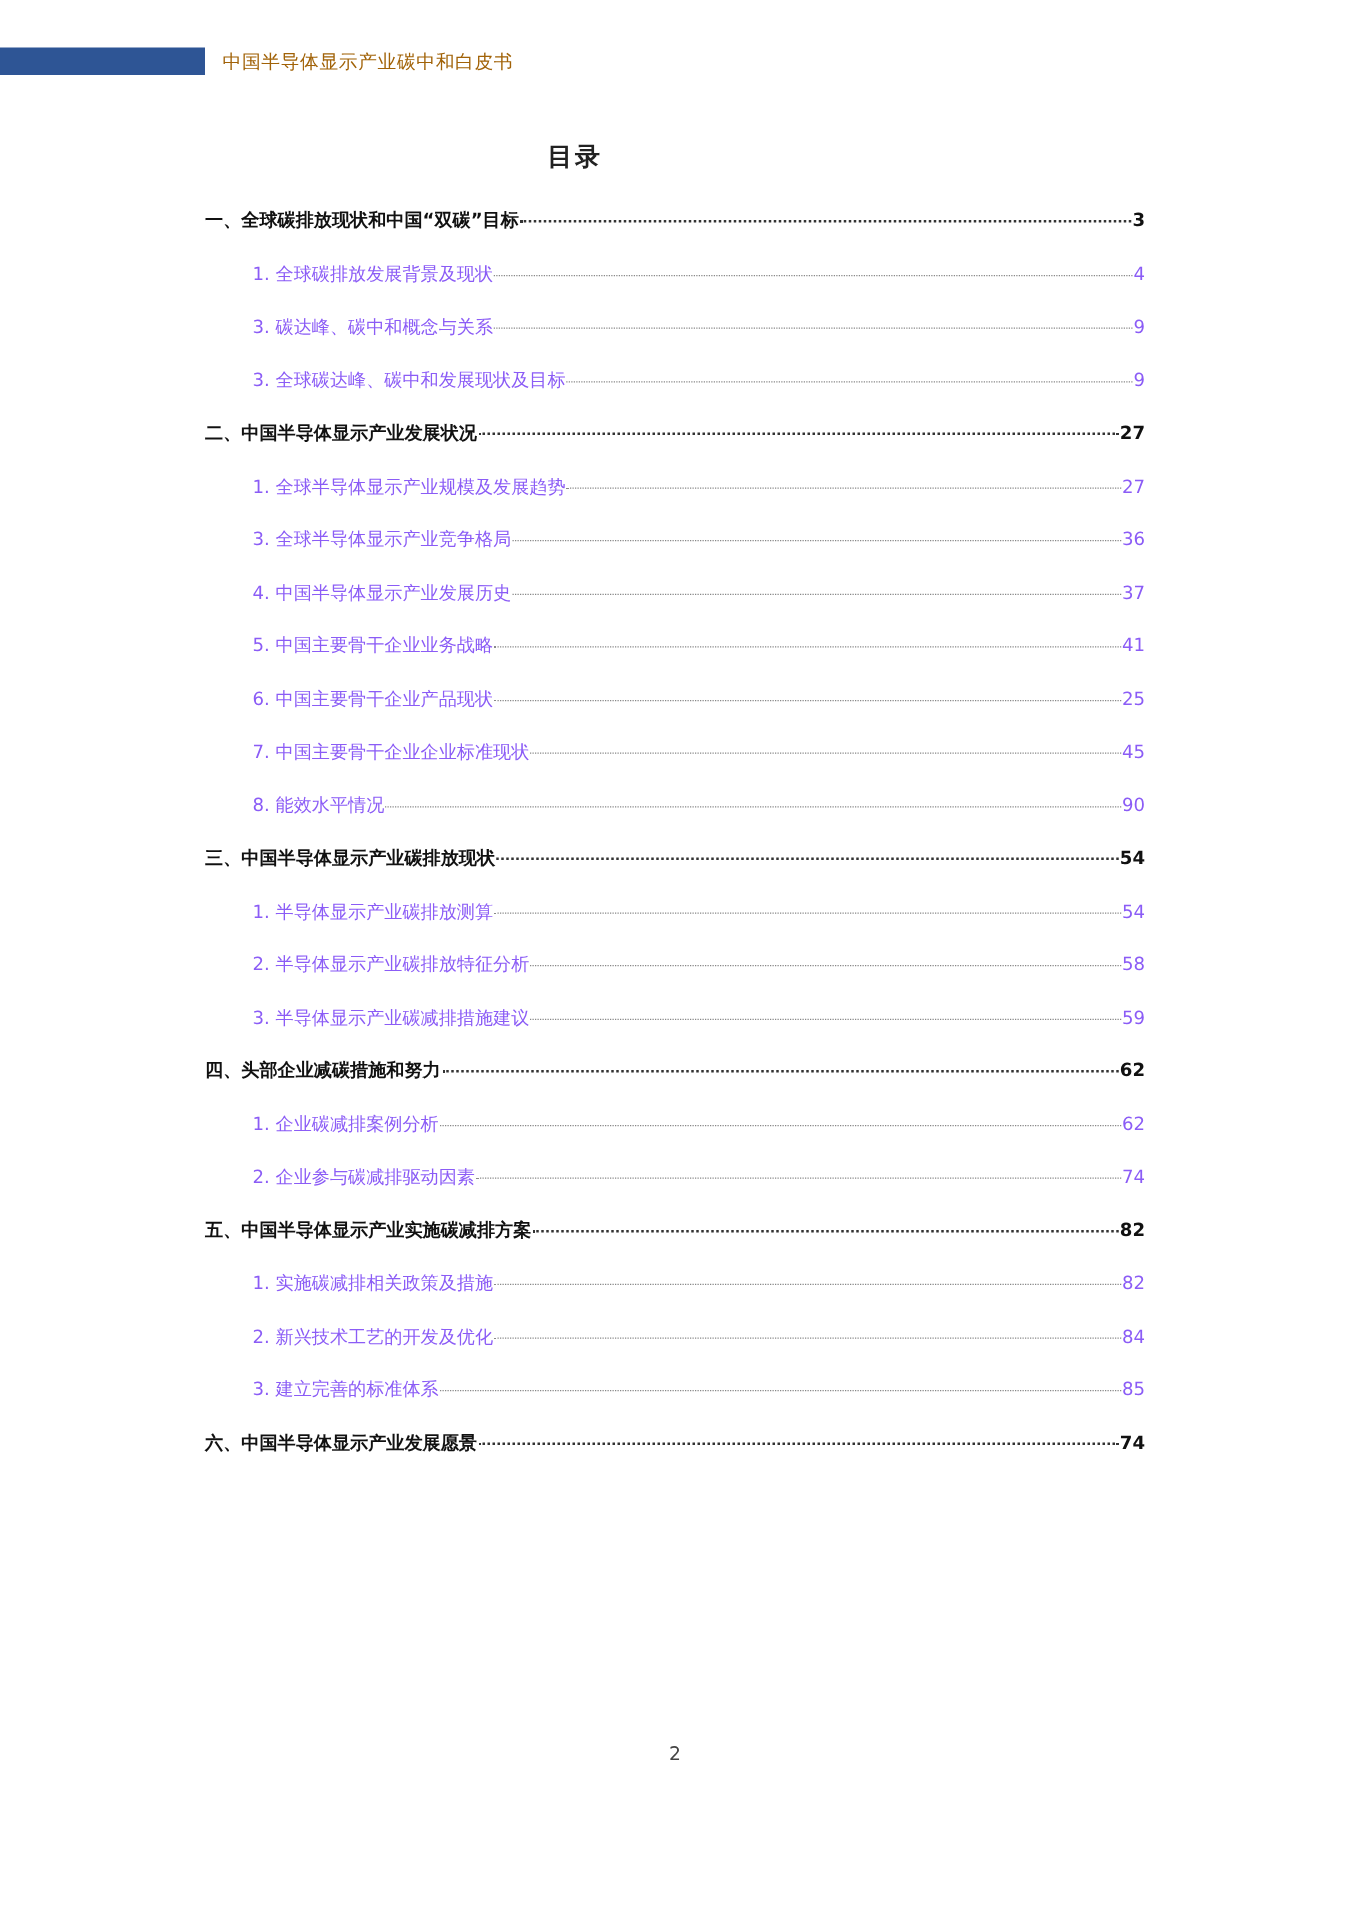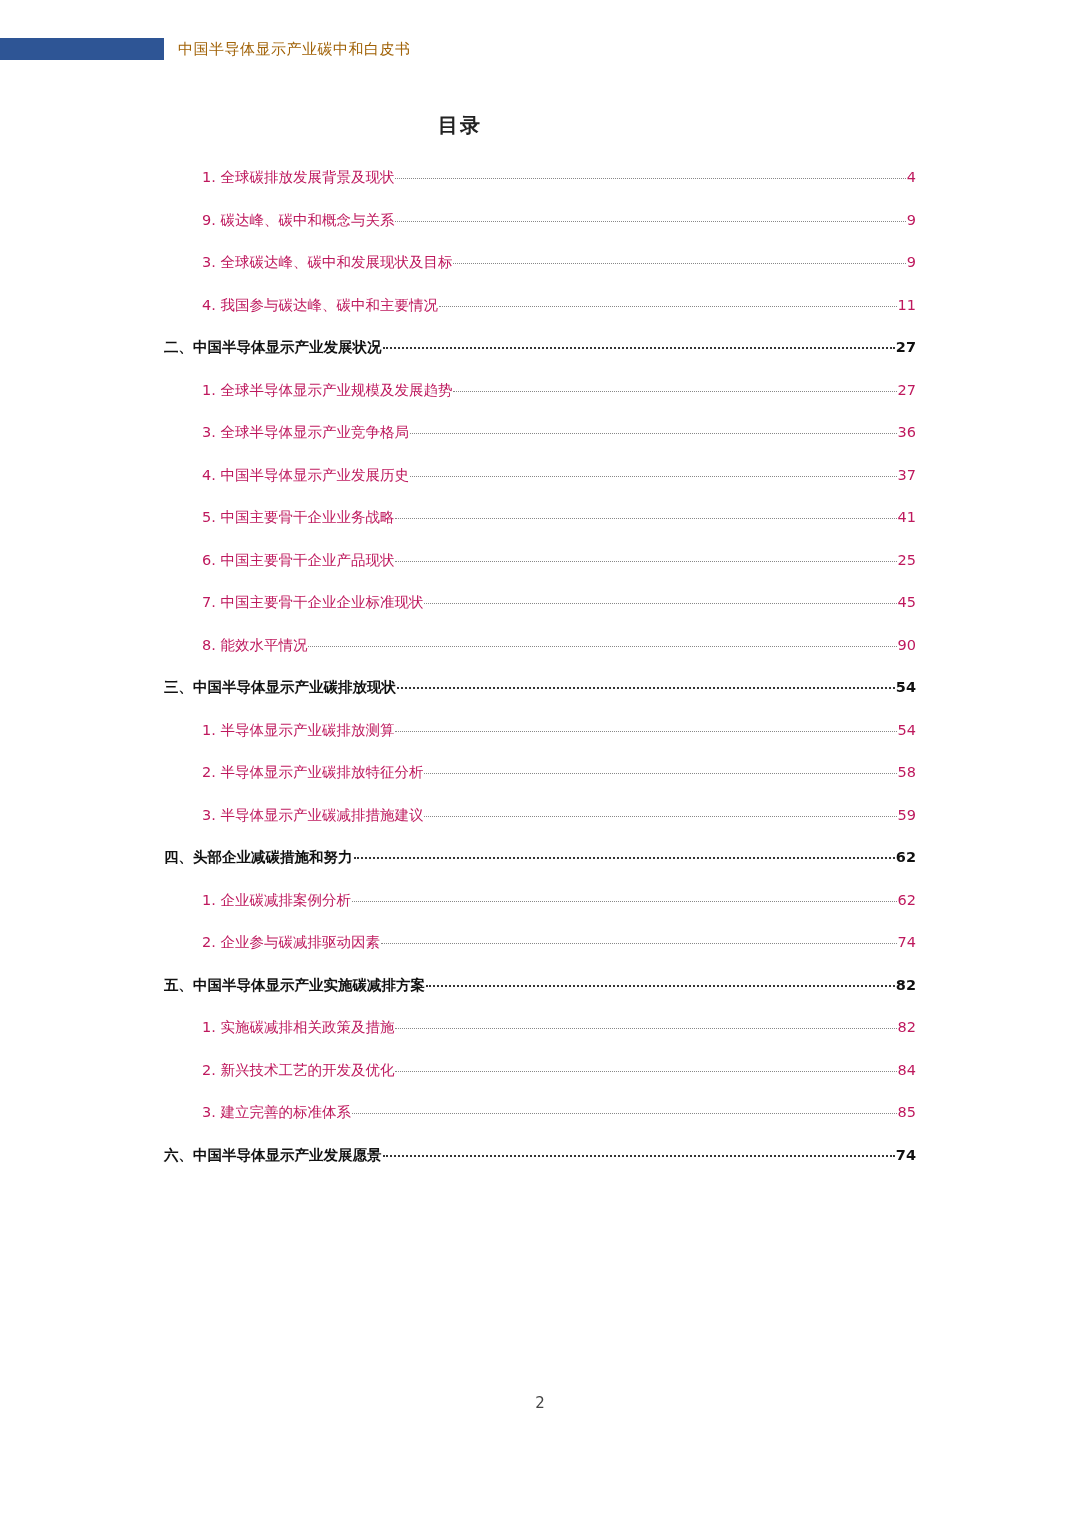--- a/index.html
+++ b/index.html
@@ -21,21 +21,21 @@
       font-size: 20px; font-weight: bold; color: #222222; letter-spacing: 2px;
     }
     .toc {
       position: absolute; left: 164px; top: 166px; width: 752px;
     }
     .toc-row {
       display: flex; align-items: baseline; height: 42.5px; line-height: 22px;
       padding-top: 0; box-sizing: border-box;
     }
     .toc-row.level-1 { font-weight: bold; color: #111111; font-size: 14.5px; }
-    .toc-row.level-2 { padding-left: 38px; color: #be185d; font-size: 14.5px; }
+    .toc-row.level-2 { padding-left: 38px; color: #8b5cf6; font-size: 14.5px; }
     .toc-label { white-space: nowrap; flex: 0 0 auto; }
     .toc-dots {
       flex: 1 1 auto; margin: 0 1px; height: 1px; align-self: baseline;
       border-bottom: 1.5px dotted #888888; position: relative; top: -3px;
     }
     .toc-row.level-1 .toc-dots { border-bottom: 2px dotted #333333; }
     .toc-page { flex: 0 0 auto; white-space: nowrap; }
     .page-number {
       position: absolute; left: 0; width: 1080px; top: 1394px; text-align: center;
       font-size: 15px; color: #444444;
@@ -43,39 +43,39 @@
   </style>
 </head>
 <body>
 
 <div class="header-bar"></div>
 <div class="header-title">中国半导体显示产业碳中和白皮书</div>
 
 <div class="toc-title">目录</div>
 
 <div class="toc" id="toc">
+    <div class="toc-row level-1">
+      <span class="toc-label">一、全球碳排放现状和中国“双碳”目标</span>
+      <span class="toc-dots"></span>
+      <span class="toc-page">3</span>
+    </div>
     <div class="toc-row level-2">
       <span class="toc-label">1. 全球碳排放发展背景及现状</span>
       <span class="toc-dots"></span>
       <span class="toc-page">4</span>
     </div>
     <div class="toc-row level-2">
-      <span class="toc-label">9. 碳达峰、碳中和概念与关系</span>
+      <span class="toc-label">3. 碳达峰、碳中和概念与关系</span>
       <span class="toc-dots"></span>
       <span class="toc-page">9</span>
     </div>
     <div class="toc-row level-2">
       <span class="toc-label">3. 全球碳达峰、碳中和发展现状及目标</span>
       <span class="toc-dots"></span>
       <span class="toc-page">9</span>
-    </div>
-    <div class="toc-row level-2">
-      <span class="toc-label">4. 我国参与碳达峰、碳中和主要情况</span>
-      <span class="toc-dots"></span>
-      <span class="toc-page">11</span>
     </div>
     <div class="toc-row level-1">
       <span class="toc-label">二、中国半导体显示产业发展状况</span>
       <span class="toc-dots"></span>
       <span class="toc-page">27</span>
     </div>
     <div class="toc-row level-2">
       <span class="toc-label">1. 全球半导体显示产业规模及发展趋势</span>
       <span class="toc-dots"></span>
       <span class="toc-page">27</span>

